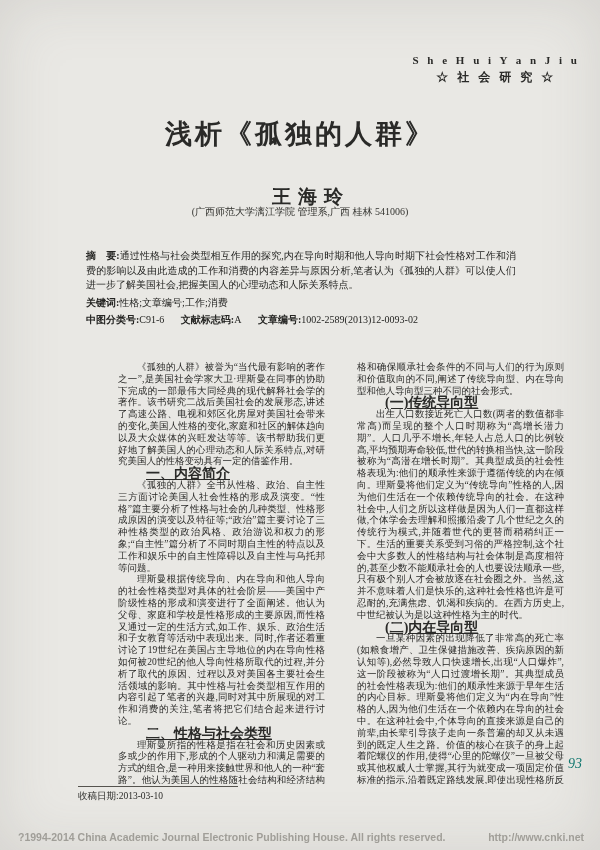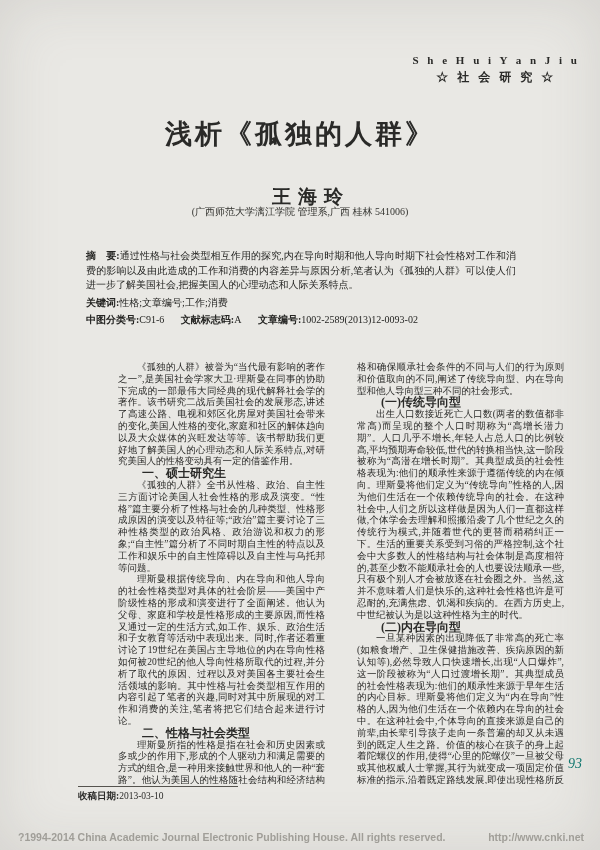--- a/index.html
+++ b/index.html
@@ -28,27 +28,27 @@
     font-size:10px;line-height:14.5px;text-align:justify;color:#242422;}
   .abstract-block p{margin:0 0 3px 0;}
   .abstract-block b{font-weight:700;}
   .meta-line .meta-item{margin-right:14px;white-space:nowrap;}
 
   .columns{position:absolute;top:362px;left:78px;width:446px;height:422px;
     display:flex;gap:32px;overflow:hidden;margin-left:40px;}
   .col{flex:1;font-size:9.5px;line-height:11.8px;text-align:justify;overflow:hidden;}
   .col p{margin:0;text-indent:2em;}
   .col p.noindent{text-indent:0;}
-  .col h3{margin:0;font-size:12px;font-weight:700;text-indent:2em;line-height:11.8px;}
+  .col h3{margin:0;font-size:14px;font-weight:700;text-indent:2em;line-height:11.8px;text-decoration:underline;}
 
   .footer{position:absolute;top:786px;left:78px;width:446px;
     font-size:9.5px;line-height:13px;color:#2a2a28;}
   .footer-rule{width:160px;border-top:1px solid #55534e;margin-bottom:3px;}
   .footer p{margin:0;}
-  .footer b{font-weight:700;}
+  .footer b{font-weight:400;}
 
   .page-number{position:absolute;top:756px;right:18px;
     font-style:italic;font-size:14px;color:#0f766e;}
 
   .watermark{position:absolute;bottom:7px;left:18px;right:16px;
     font-size:10.5px;color:#a09e98;
     font-family:"Liberation Sans","DejaVu Sans",sans-serif;
     display:flex;justify-content:space-between;font-weight:bold;}
 </style>
 </head>
@@ -72,21 +72,21 @@
     <p class="meta-line">
       <span class="meta-item"><b>中图分类号:</b><span>C91-6</span></span>
       <span class="meta-item"><b>文献标志码:</b><span>A</span></span>
       <span class="meta-item"><b>文章编号:</b><span>1002-2589(2013)12-0093-02</span></span>
     </p>
   </div>
 
   <div class="columns">
     <div class="col" id="col-left">
         <p>《孤独的人群》被誉为“当代最有影响的著作之一”,是美国社会学家大卫·理斯曼在同事的协助下完成的一部最伟大同经典的现代解释社会学的著作。该书研究二战后美国社会的发展形态,讲述了高速公路、电视和郊区化房屋对美国社会带来的变化,美国人性格的变化,家庭和社区的解体趋向以及大众媒体的兴旺发达等等。该书帮助我们更好地了解美国人的心理动态和人际关系特点,对研究美国人的性格变动具有一定的借鉴作用。</p>
-        <h3>一、硕士研究生</h3>
+        <h3>一、内容简介</h3>
         <p>《孤独的人群》全书从性格、政治、自主性三方面讨论美国人社会性格的形成及演变。“性格”篇主要分析了性格与社会的几种类型、性格形成原因的演变以及特征等;“政治”篇主要讨论了三种性格类型的政治风格、政治游说和权力的形象;“自主性”篇分析了不同时期自主性的特点以及工作和娱乐中的自主性障碍以及自主性与乌托邦等问题。</p>
         <p>理斯曼根据传统导向、内在导向和他人导向的社会性格类型对具体的社会阶层——美国中产阶级性格的形成和演变进行了全面阐述。他认为父母、家庭和学校是性格形成的主要原因,而性格又通过一定的生活方式,如工作、娱乐、政治生活和子女教育等活动中表现出来。同时,作者还着重讨论了19世纪在美国占主导地位的内在导向性格如何被20世纪的他人导向性格所取代的过程,并分析了取代的原因、过程以及对美国各主要社会生活领域的影响。其中性格与社会类型相互作用的内容引起了笔者的兴趣,同时对其中所展现的对工作和消费的关注,笔者将把它们结合起来进行讨论。</p>
         <h3>二、性格与社会类型</h3>
         <p>理斯曼所指的性格是指在社会和历史因素或多或少的作用下,形成的个人驱动力和满足需要的方式的组合,是一种用来接触世界和他人的一种“套路”。他认为美国人的性格随社会结构和经济结构的变化而变化,并描述了传统导向、内在导向和他人导向三种类别的社会性格。同时根据人口曲线的三个阶段所蕴含的含义,把各种不同类型的社会性</p>
       </div>
     <div class="col" id="col-right">
         <p class="noindent">格和确保顺承社会条件的不同与人们的行为原则和价值取向的不同,阐述了传统导向型、内在导向型和他人导向型三种不同的社会形式。</p>
         <h3>(一)传统导向型</h3>
         <p>出生人口数接近死亡人口数(两者的数值都非常高)而呈现的整个人口时期称为“高增长潜力期”。人口几乎不增长,年轻人占总人口的比例较高,平均预期寿命较低,世代的转换相当快,这一阶段被称为“高潜在增长时期”。其典型成员的社会性格表现为:他们的顺承性来源于遵循传统的内在倾向。理斯曼将他们定义为“传统导向”性格的人,因为他们生活在一个依赖传统导向的社会。在这种社会中,人们之所以这样做是因为人们一直都这样做,个体学会去理解和照搬沿袭了几个世纪之久的传统行为模式,并随着世代的更替而稍稍纠正一下。生活的重要关系受到习俗的严格控制,这个社会中大多数人的性格结构与社会体制是高度相符的,甚至少数不能顺承社会的人也要设法顺承一些,只有极个别人才会被放逐在社会圈之外。当然,这并不意味着人们是快乐的,这种社会性格也许是可忍耐的,充满焦虑、饥渴和疾病的。在西方历史上,中世纪被认为是以这种性格为主的时代。</p>
         <h3>(二)内在导向型</h3>

